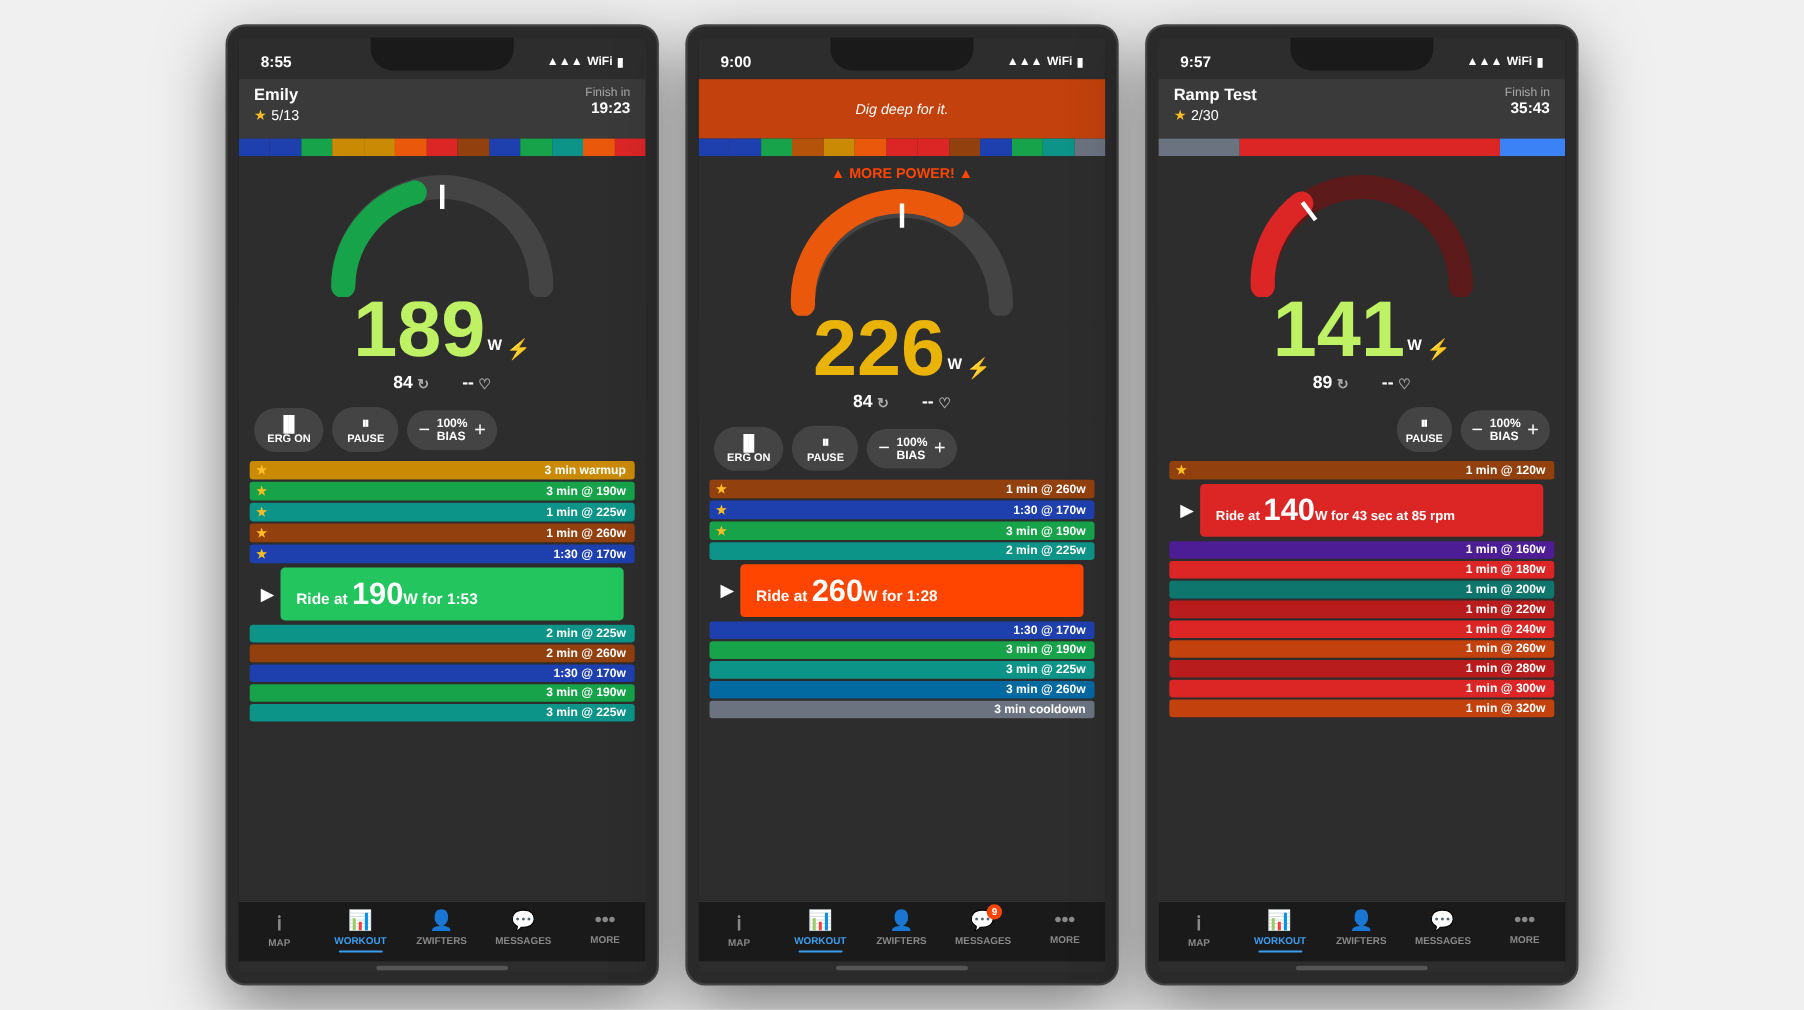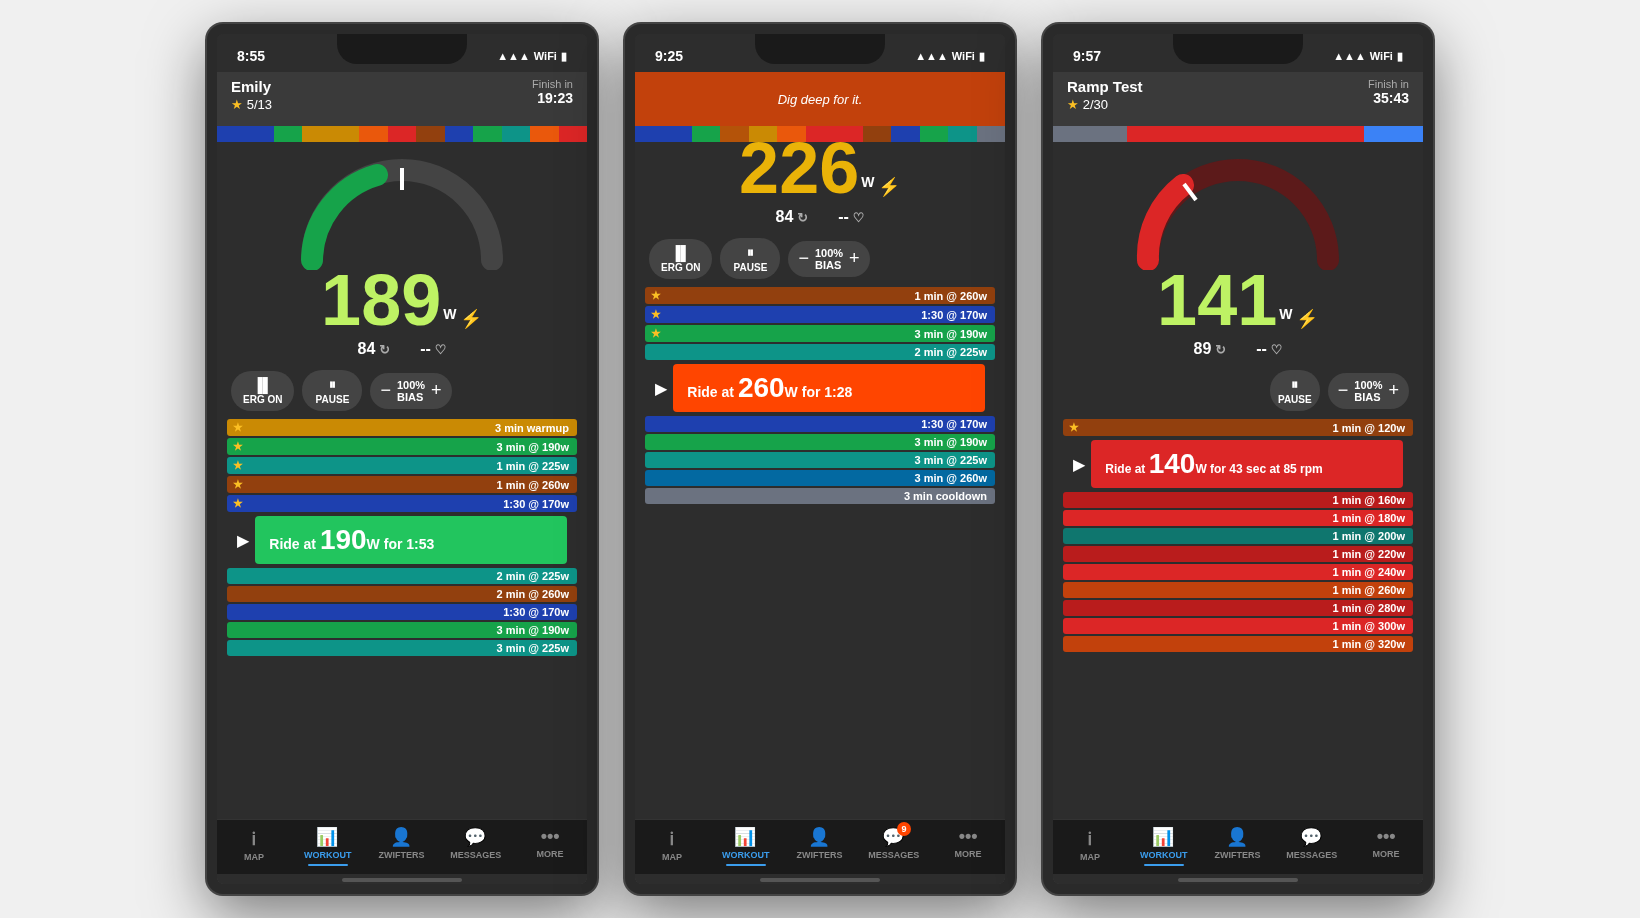--- a/index.html
+++ b/index.html
@@ -459,21 +459,21 @@
         <div class="home-indicator"></div>
       </div>
     </div>
   </div>
 
   <div class="phone-wrapper">
     <div class="phone-frame">
       <div class="notch"></div>
       <div class="screen">
         <div class="status-bar">
-          <span class="status-time">9:25</span>
+          <span class="status-time">9:00</span>
           <div class="status-icons">
             <span>▲▲▲</span>
             <span>WiFi</span>
             <span>▮</span>
           </div>
         </div>
         <div class="header-center">
           <span class="header-title">Dig deep for it.</span>
         </div>
 
@@ -486,20 +486,29 @@
           <div class="progress-seg seg-orange"></div>
           <div class="progress-seg seg-red"></div>
           <div class="progress-seg seg-red"></div>
           <div class="progress-seg seg-brown"></div>
           <div class="progress-seg seg-blue"></div>
           <div class="progress-seg seg-green"></div>
           <div class="progress-seg seg-teal"></div>
           <div class="progress-seg seg-gray"></div>
         </div>
 
+        <div class="gauge-area">
+          <div class="more-power">▲ MORE POWER! ▲</div>
+          <svg width="220" height="120" viewBox="0 0 220 120">
+            <path d="M 20 110 A 90 90 0 0 1 200 110" fill="none" stroke="#444" stroke-width="22" stroke-linecap="round"></path>
+
+            <path d="M 20 110 A 90 90 0 0 1 155 28" fill="none" stroke="#ea580c" stroke-width="22" stroke-linecap="round"></path>
+            <line x1="110" y1="18" x2="110" y2="40" stroke="white" stroke-width="4"></line>
+          </svg>
+        </div>
         <div class="power-display">
           <span class="power-number orange">226</span><span class="power-unit">W</span><span class="power-bolt">⚡</span>
         </div>
         <div class="metrics-row">
           <div class="metric-item">
             <span>84</span>
             <span class="metric-icon">↻</span>
           </div>
           <div class="metric-item">
             <span>--</span>
@@ -660,21 +669,21 @@
           <div class="w-row" style="background:#92400e;justify-content:space-between;">
             <span style="color:#fbbf24;">★</span>
             <span>1 min @ 120w</span>
           </div>
           <div class="current-interval">
             <span class="play-arrow">▶</span>
             <div class="interval-box red" style="font-size:12px;">
               Ride at <span class="interval-watt">140</span>W for 43 sec at 85 rpm
             </div>
           </div>
-          <div class="w-row" style="background:#b91c1c;">
+          <div class="w-row" style="background:#4c1d95;">
             <span>1 min @ 160w</span>
           </div>
           <div class="w-row" style="background:#dc2626;">
             <span>1 min @ 180w</span>
           </div>
           <div class="w-row" style="background:#0f766e;">
             <span>1 min @ 200w</span>
           </div>
           <div class="w-row" style="background:#b91c1c;">
             <span>1 min @ 220w</span>

